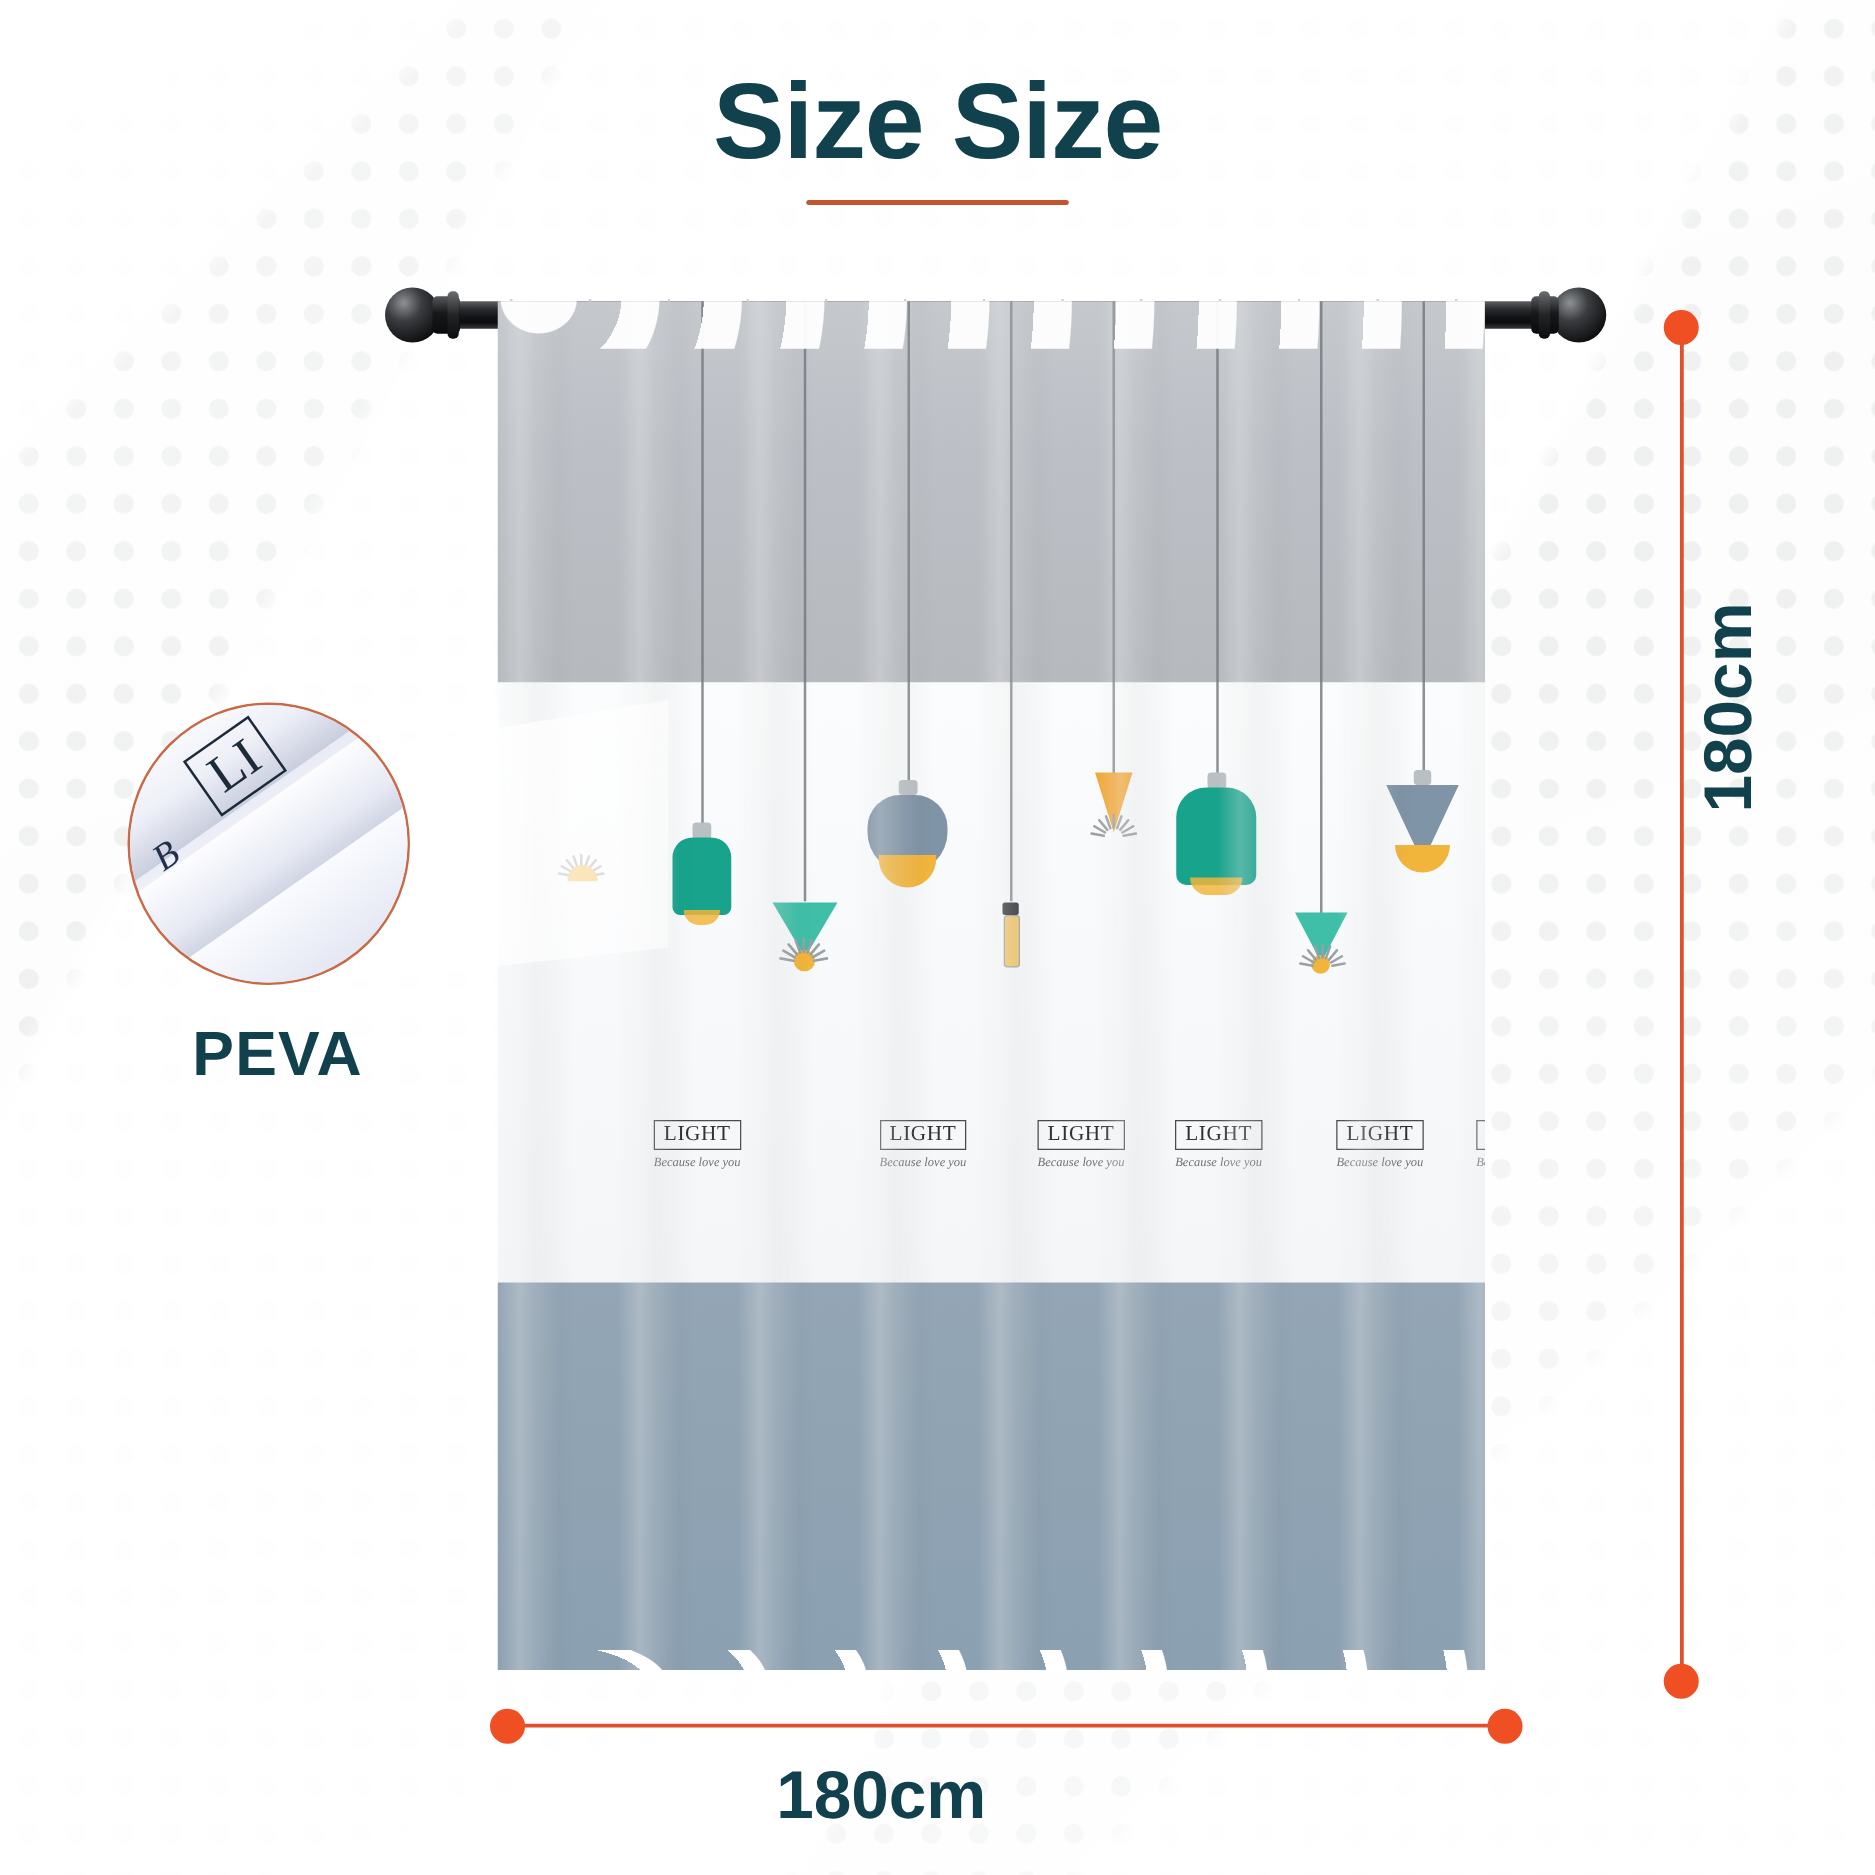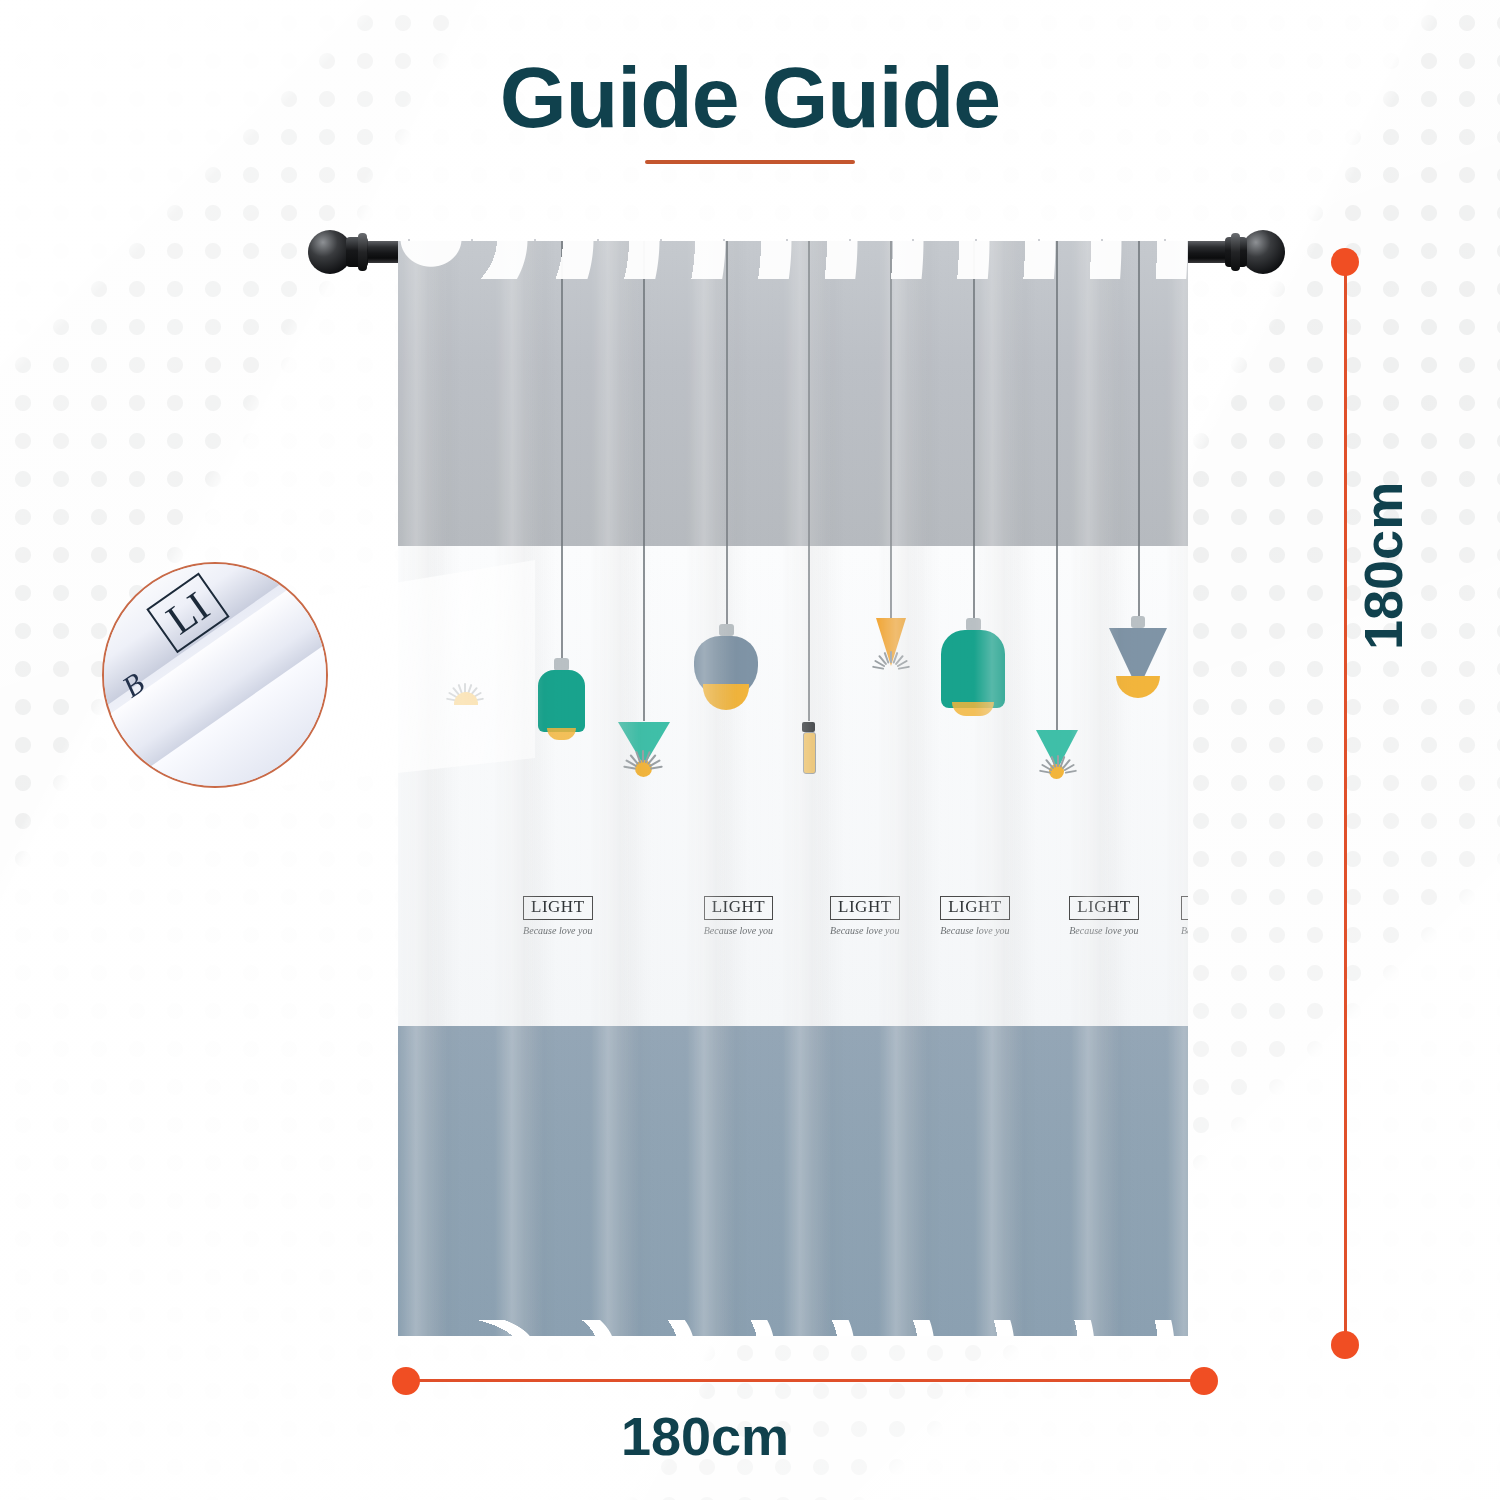--- a/index.html
+++ b/index.html
@@ -162,21 +162,21 @@
 </style>
 </head>
 <body>
 
 <div id="bg-dots"></div>
 <div id="bg-diag1"></div>
 <div id="bg-diag2"></div>
 <div id="bg-wash"></div>
 
 <div id="title-block">
-  <div id="page-title">Guide Guide</div>
+  <div id="page-title">Size Size</div>
   <div id="title-rule"></div>
 </div>
 
 <div id="curtain-area">
 
   <div id="rod"></div>
   <div class="finial" id="finial-left">
     <div class="finial-ball"></div>
     <div class="finial-neck"></div>
     <div class="finial-ring"></div>
@@ -300,20 +300,21 @@
 <div id="peva-block">
   <div id="peva-circle">
     <div class="peva-fold" id="pf1"></div>
     <div class="peva-fold" id="pf2"></div>
     <div class="peva-fold" id="pf3"></div>
     <div id="peva-logo">
       <span class="lbox">LI</span>
     </div>
     <div id="peva-script">B</div>
   </div>
+  <div id="peva-label">PEVA</div>
 </div>
 
 <div class="dim-line-v" id="dim-v"></div>
 <div class="dim-dot" id="dim-v-dot-top"></div>
 <div class="dim-dot" id="dim-v-dot-bot"></div>
 <div id="dim-v-label">180cm</div>
 
 <div class="dim-line-h" id="dim-h"></div>
 <div class="dim-dot" id="dim-h-dot-left"></div>
 <div class="dim-dot" id="dim-h-dot-right"></div>

